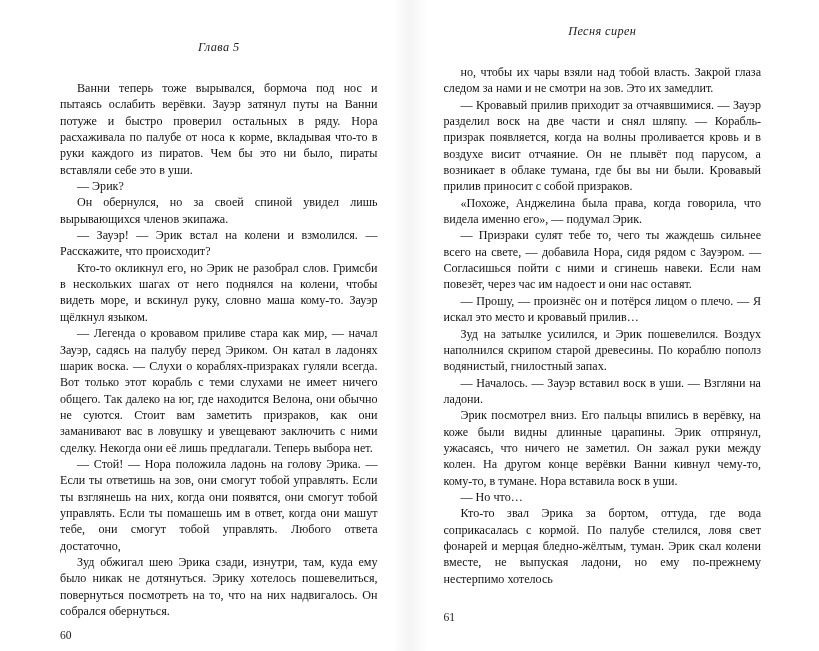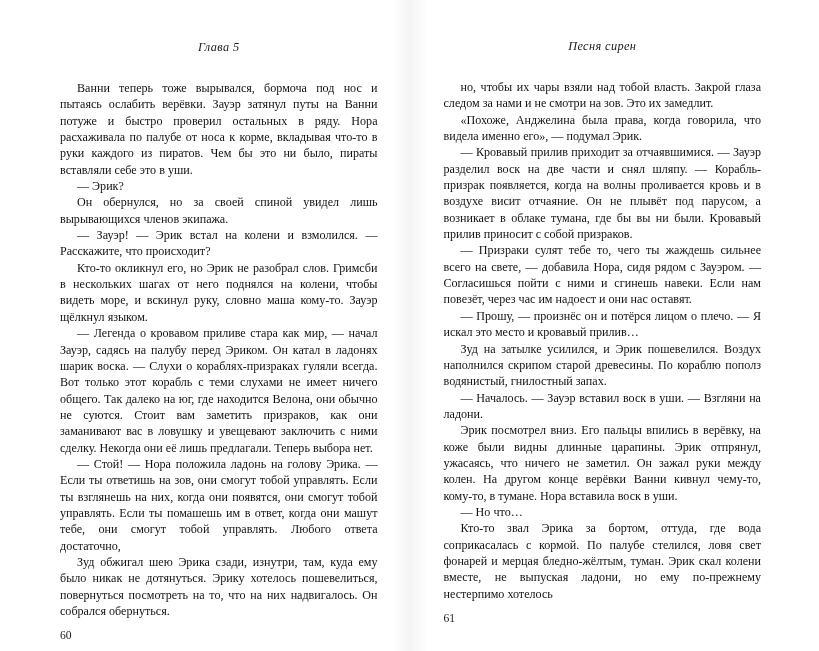--- a/index.html
+++ b/index.html
@@ -25,21 +25,21 @@
     height: 651px;
     box-sizing: border-box;
     position: relative;
     display: flex;
     flex-direction: column;
   }
   .page-left {
     padding: 40px 32px 26px 60px;
   }
   .page-right {
-    padding: 39px 58px 26px 34px;
+    padding: 24px 58px 26px 34px;
   }
   .running-head {
     text-align: center;
     font-style: italic;
     font-size: 12.3px;
     letter-spacing: 0.4px;
     color: #222;
     margin-bottom: 26px;
     height: 14px;
   }
@@ -97,22 +97,22 @@
       <p>Зуд обжигал шею Эрика сзади, изнутри, там, куда ему было никак не дотянуться. Эрику хотелось пошевелиться, повернуться посмотреть на то, что на них надвигалось. Он собрался обернуться.</p>
     </div>
     <div class="folio">60</div>
     <div class="gutter-shade gutter-left"></div>
   </div>
 
   <div class="page page-right">
     <div class="running-head">Песня сирен</div>
     <div class="body-text">
       <p>но, чтобы их чары взяли над тобой власть. Закрой глаза следом за нами и не смотри на зов. Это их замедлит.</p>
+      <p>— Кровавый прилив приходит за отчаявшимися. — Зауэр разделил воск на две части и снял шляпу. — Корабль-призрак появляется, когда на волны проливается кровь и в воздухе висит отчаяние. Он не плывёт под парусом, а возникает в облаке тумана, где бы вы ни были. Кровавый прилив приносит с собой призраков.</p>
       <p>«Похоже, Анджелина была права, когда говорила, что видела именно его», — подумал Эрик.</p>
-      <p>— Кровавый прилив приходит за отчаявшимися. — Зауэр разделил воск на две части и снял шляпу. — Корабль-призрак появляется, когда на волны проливается кровь и в воздухе висит отчаяние. Он не плывёт под парусом, а возникает в облаке тумана, где бы вы ни были. Кровавый прилив приносит с собой призраков.</p>
       <p>— Призраки сулят тебе то, чего ты жаждешь сильнее всего на свете, — добавила Нора, сидя рядом с Зауэром. — Согласишься пойти с ними и сгинешь навеки. Если нам повезёт, через час им надоест и они нас оставят.</p>
       <p>— Прошу, — произнёс он и потёрся лицом о плечо. — Я искал это место и кровавый прилив…</p>
       <p>Зуд на затылке усилился, и Эрик пошевелился. Воздух наполнился скрипом старой древесины. По кораблю пополз водянистый, гнилостный запах.</p>
       <p>— Началось. — Зауэр вставил воск в уши. — Взгляни на ладони.</p>
       <p>Эрик посмотрел вниз. Его пальцы впились в верёвку, на коже были видны длинные царапины. Эрик отпрянул, ужасаясь, что ничего не заметил. Он зажал руки между колен. На другом конце верёвки Ванни кивнул чему-то, кому-то, в тумане. Нора вставила воск в уши.</p>
       <p>— Но что…</p>
       <p>Кто-то звал Эрика за бортом, оттуда, где вода соприкасалась с кормой. По палубе стелился, ловя свет фонарей и мерцая бледно-жёлтым, туман. Эрик скал колени вместе, не выпуская ладони, но ему по-прежнему нестерпимо хотелось</p>
     </div>
     <div class="folio">61</div>
     <div class="gutter-shade gutter-right"></div>

